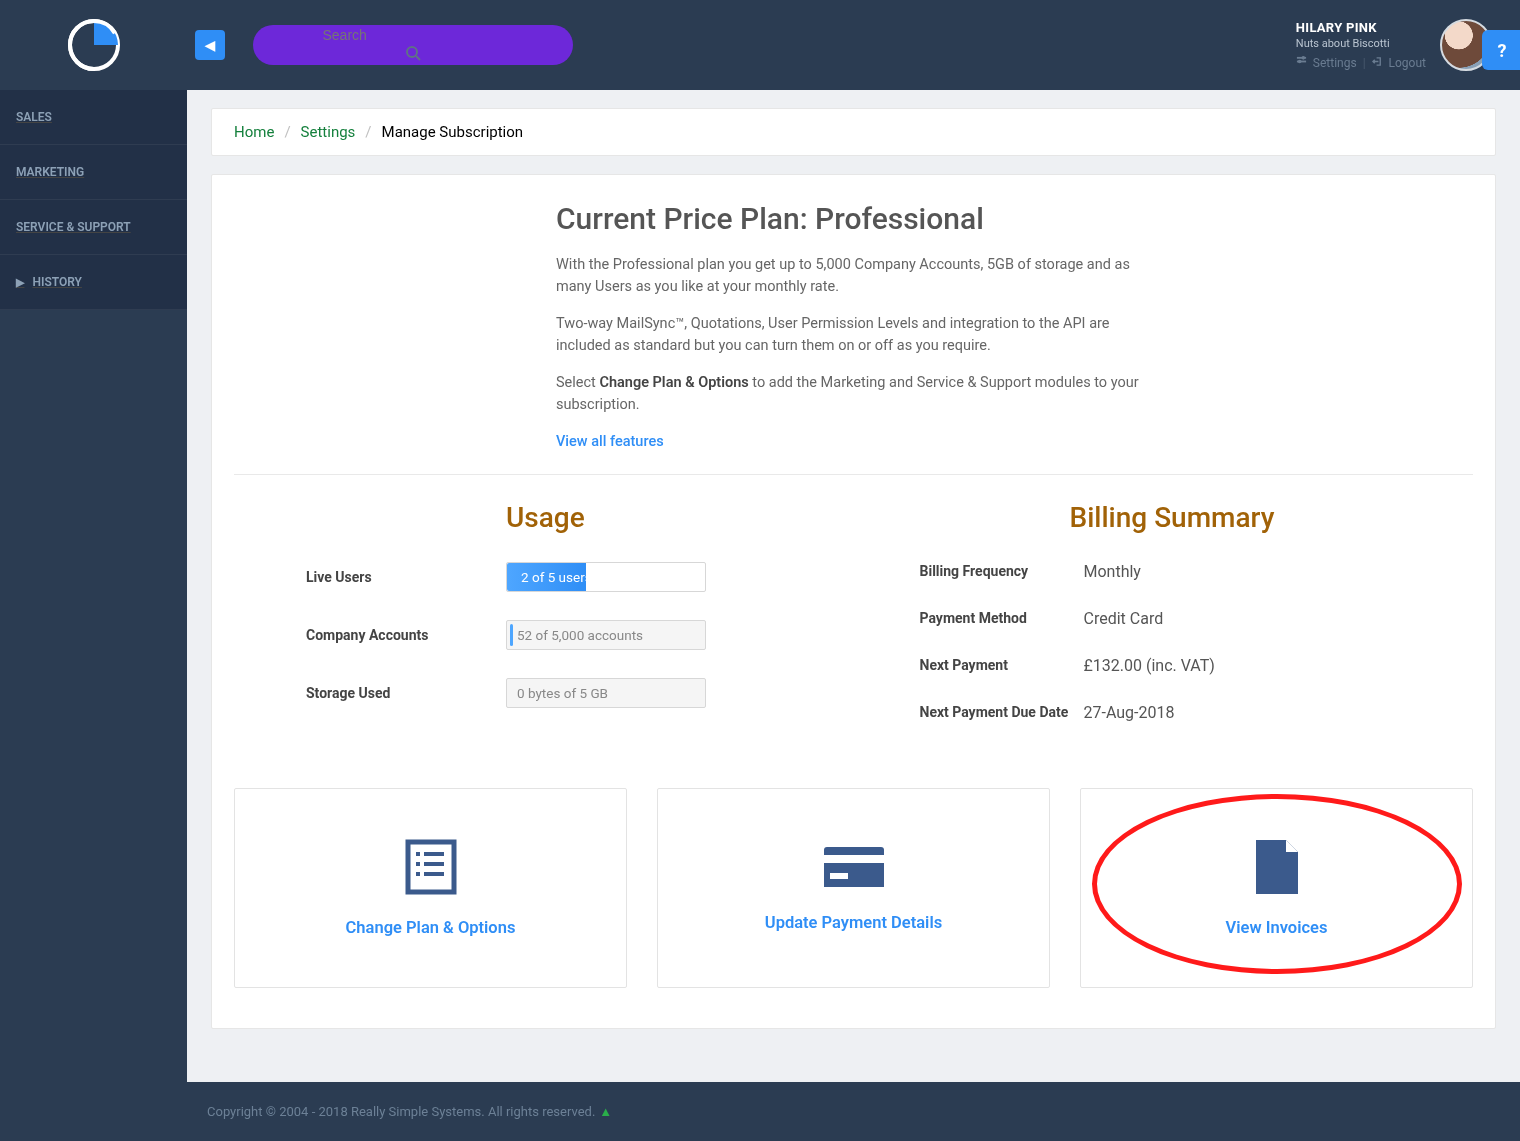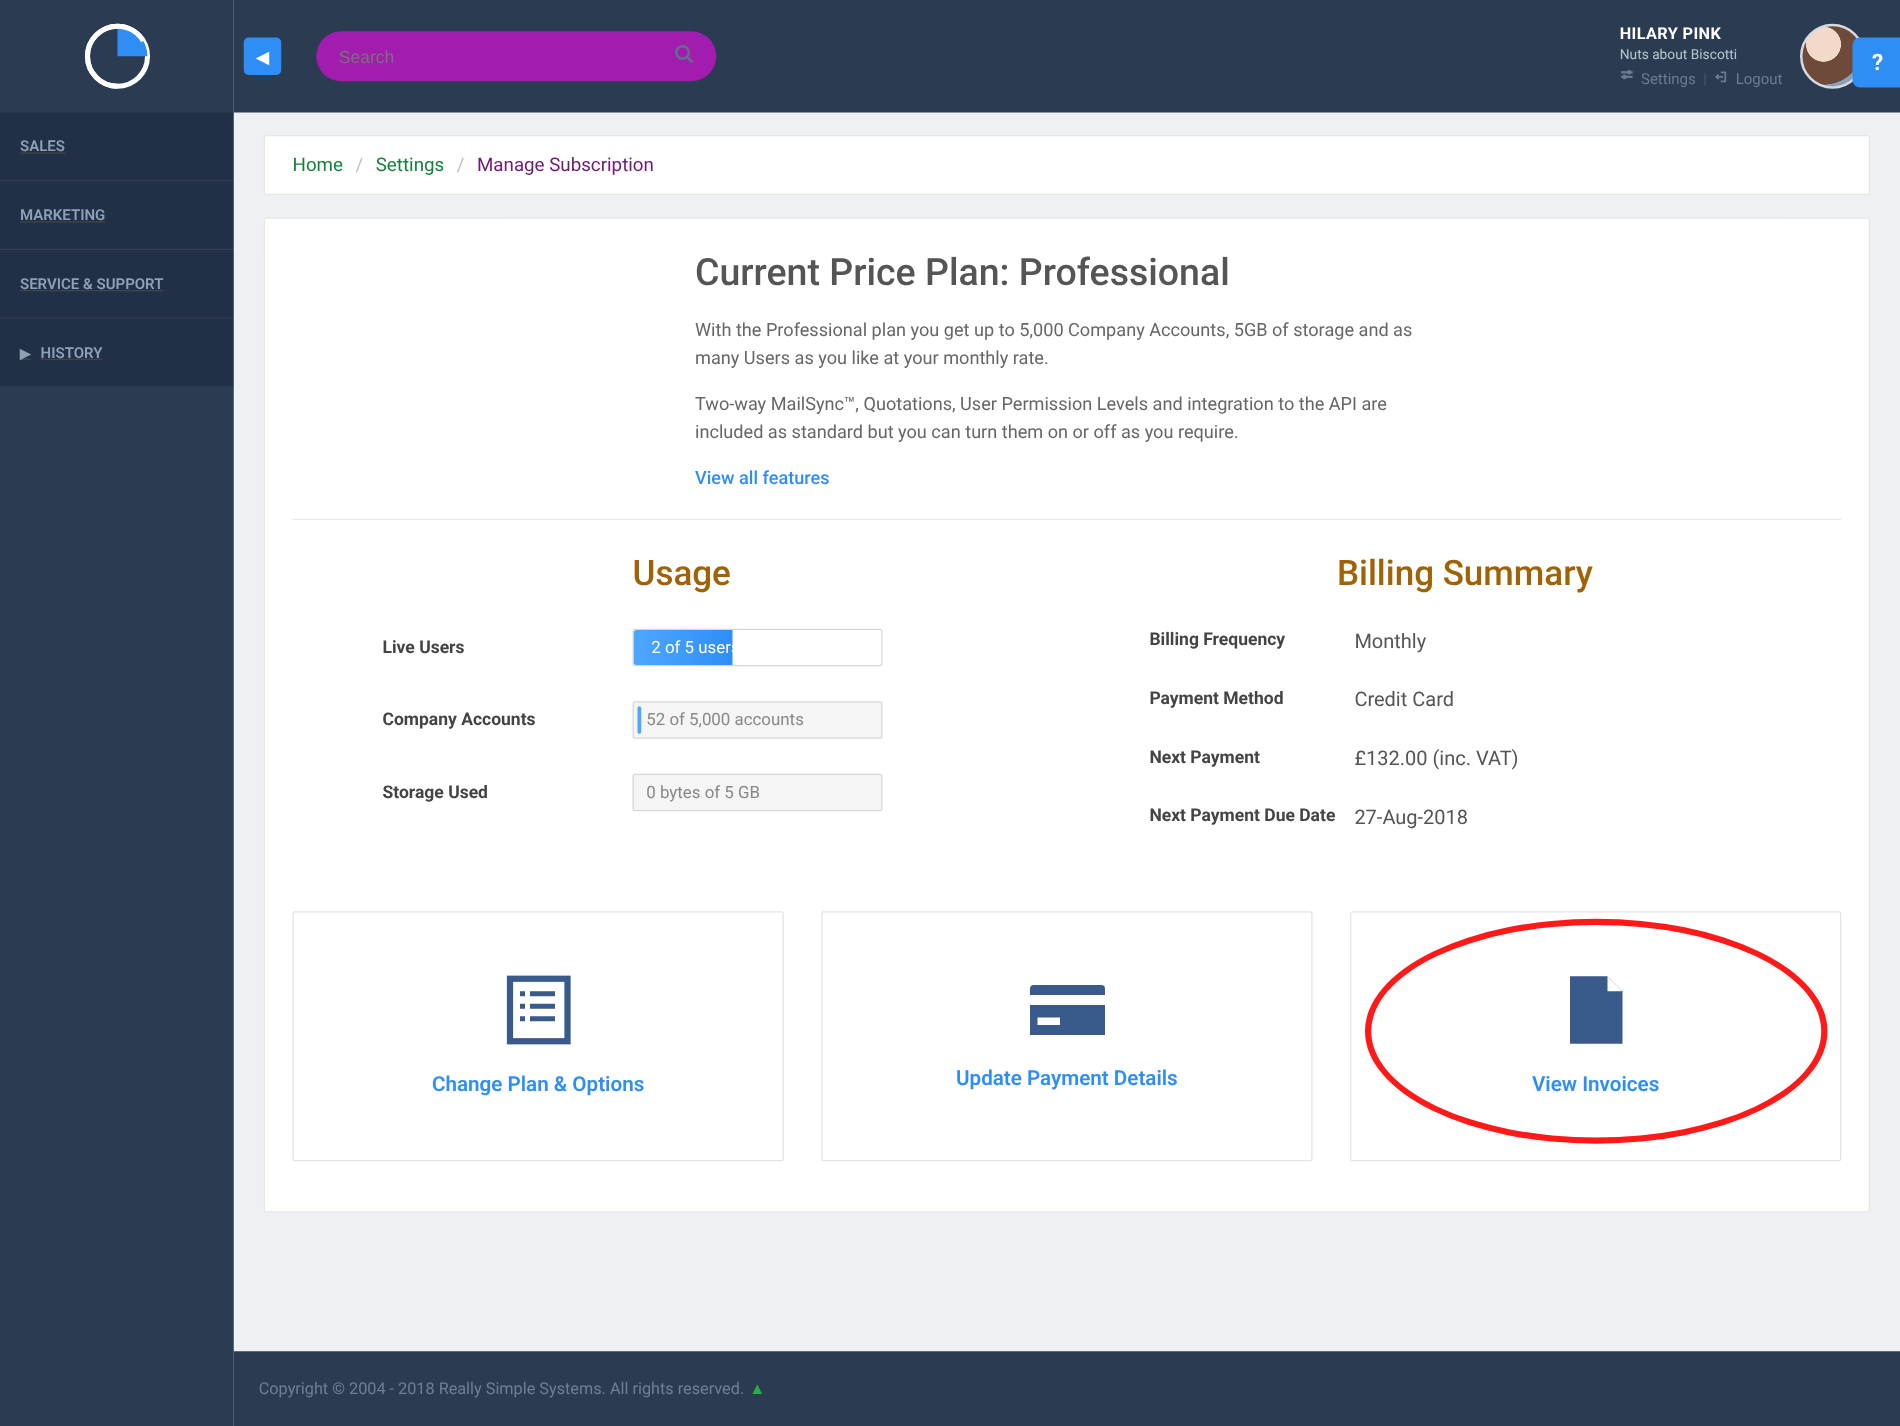--- a/index.html
+++ b/index.html
@@ -59,24 +59,25 @@
   background: #2f8ef6;
   border-radius: 4px;
   display:flex;align-items:center;justify-content:center;
   margin-left: 8px;
   cursor:pointer;
   color:#fff; font-size:14px;
 }
 .search-box {
   margin-left: 28px;
   width: 320px; height: 40px;
-  background: #a21caf;
+  background: #6d28d9;
   border-radius: 20px;
   display:flex; align-items:center;
   padding: 0 18px;
+  flex-direction: column;
 }
 .search-box input {
   background: transparent; border: none; outline: none;
   color: #a9b6c5; font-size: 14px; flex:1;
 }
 .search-box .sicon { color:#5f7186; font-size:16px; }
 
 .user-block { margin-left: auto; display:flex; align-items:center; }
 .user-meta { text-align:left; margin-right: 14px; }
 .user-name { color:#fff; font-weight:700; font-size:13px; letter-spacing:.3px; }
@@ -102,21 +103,21 @@
   flex:1; padding: 18px 24px 24px 24px;
   overflow:auto;
 }
 .card {
   background:#fff; border:1px solid #e6e6e6; border-radius:2px;
 }
 .breadcrumb-card { padding: 14px 22px; margin-bottom: 18px; }
 .breadcrumb { font-size:15px; color:#8f8f8f; display:flex; gap:10px; align-items:center;}
 .breadcrumb a { color:#15803d; text-decoration:none; cursor:pointer; }
 .breadcrumb .slash { color:#c0c0c0; }
-.breadcrumb .current { color:#701a75; }
+.breadcrumb .current { color:#000000; }
 
 .plan-card { padding: 26px 22px 40px; }
 .plan-inner { padding-left: 322px; max-width: 100%; }
 .plan-title { font-size: 30px; color:#555; font-weight:500; margin-bottom: 18px; }
 .plan-desc { font-size:14.5px; color:#666; line-height:1.55; max-width:610px; margin-bottom:14px;}
 .plan-desc strong { color:#444; font-weight:600; }
 .view-link { color:#2f8ef6; font-size:14.5px; cursor:pointer; font-weight:500;}
 .divider { height:1px; background:#e9e9e9; margin: 24px 0 26px; }
 
 .two-col { display:flex; }
@@ -257,20 +258,23 @@
           <span class="slash">/</span>
           <span class="current">Manage Subscription</span>
         </div>
       </div>
 
       <div class="card plan-card">
         <div class="plan-inner">
           <h1 class="plan-title">Current Price Plan: Professional</h1>
           <p class="plan-desc">With the Professional plan you get up to 5,000 Company Accounts, 5GB of storage and as many Users as you like at your monthly rate.</p>
           <p class="plan-desc">Two-way MailSync™, Quotations, User Permission Levels and integration to the API are included as standard but you can turn them on or off as you require.</p>
+          <p class="plan-desc">
+            <span>Select </span><strong>Change Plan &amp; Options</strong><span> to add the Marketing and Service &amp; Support modules to your subscription.</span>
+          </p>
           <a class="view-link">View all features</a>
         </div>
 
         <div class="divider"></div>
 
         <div class="two-col">
           <div class="col col-left">
             <div class="section-title">Usage</div>
             <div class="usage-row">
               <div class="usage-label">Live Users</div>

